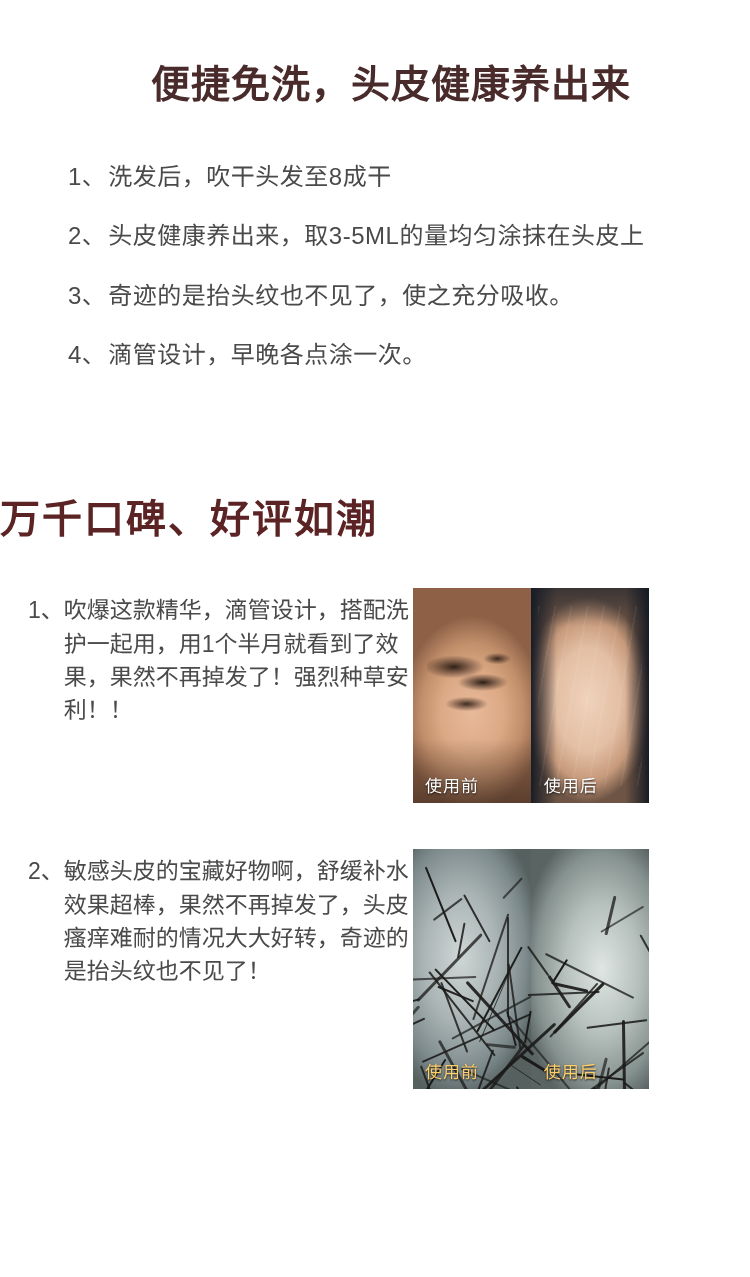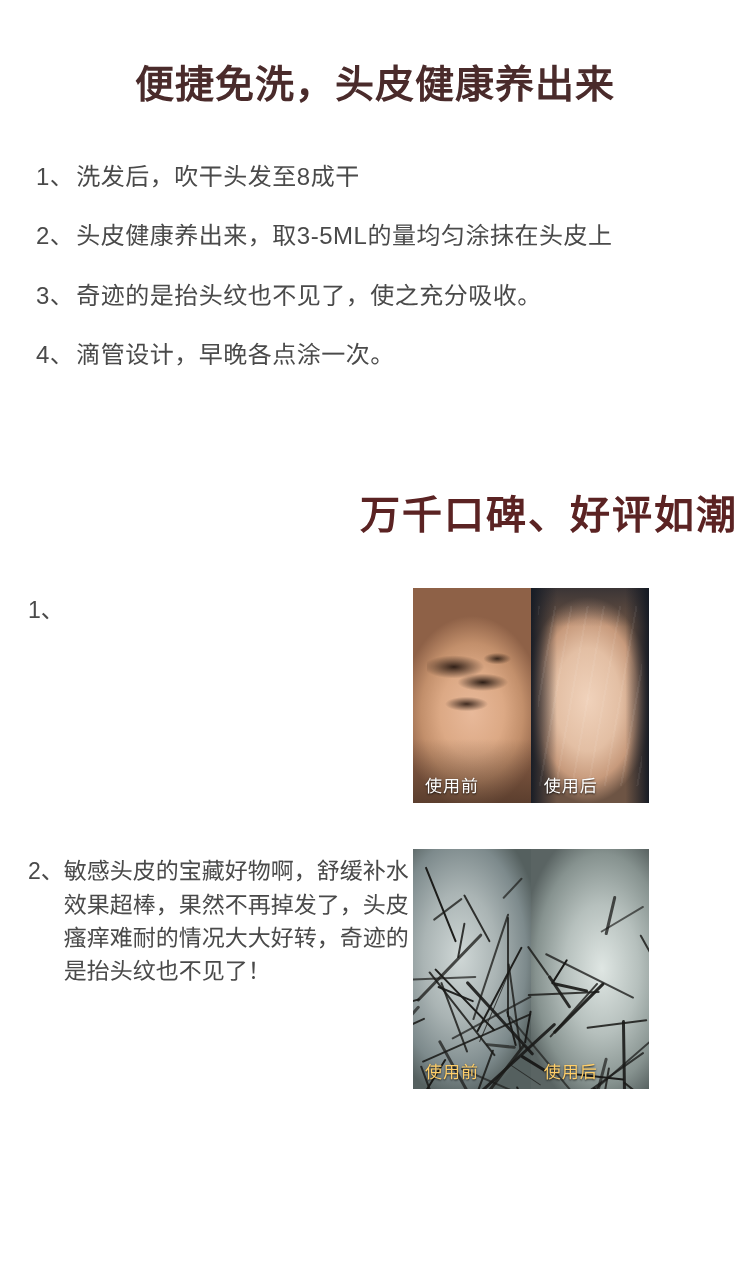--- a/index.html
+++ b/index.html
@@ -20,20 +20,21 @@
   .page {
     width: 750px;
     height: 1277px;
     position: relative;
     background: #fff;
   }
 
   
   .section-one {
     padding-top: 62px;
+    margin-left: 32px;
   }
   .heading-1 {
     text-align: center;
     font-size: 39px;
     font-weight: bold;
     color: #4a2b2b;
     letter-spacing: 1px;
     line-height: 1.2;
     margin: 0;
   }
@@ -59,28 +60,27 @@
   }
   .step-text {
     flex: 1 1 auto;
   }
 
   
   .section-two {
     margin-top: 124px;
   }
   .heading-2 {
-    text-align: right;
+    text-align: left;
     font-size: 40px;
     font-weight: bold;
     color: #5b2323;
     letter-spacing: 2px;
     line-height: 1.2;
-    margin: 12px;
-    font-family: Liberation Mono, monospace;
+    margin: 0;
   }
 
   .review {
     display: flex;
     align-items: flex-start;
     padding: 0 20px 0 28px;
     margin-top: 45px;
   }
   .review + .review {
     margin-top: 46px;
@@ -227,20 +227,21 @@
       </li>
     </ul>
   </section>
 
   <section class="section-two">
     <h2 class="heading-2">万千口碑、好评如潮</h2>
 
     <div class="review">
       <div class="review-text">
         <span class="review-num">1、</span>
+        <span class="review-body">吹爆这款精华，滴管设计，搭配洗护一起用，用1个半月就看到了效果，果然不再掉发了！强烈种草安利！！</span>
       </div>
 
       <div class="review-photo">
         <div class="split">
           <div class="half ph1-left"></div>
           <div class="half ph1-right"></div>
         </div>
         <span class="photo-label left">使用前</span>
         <span class="photo-label right">使用后</span>
       </div>

